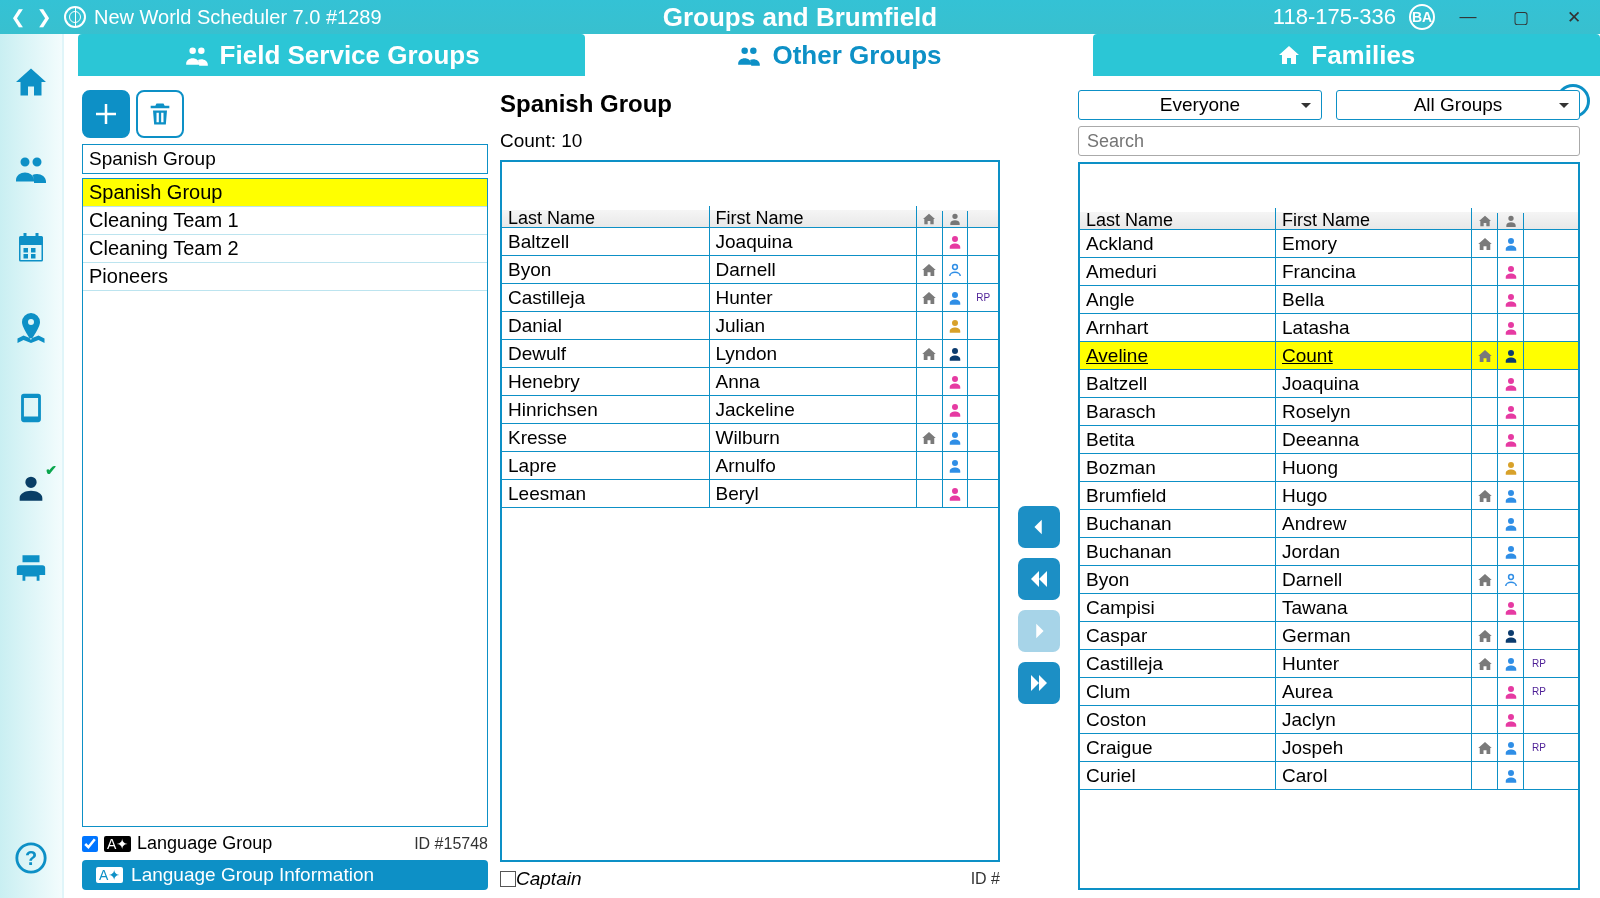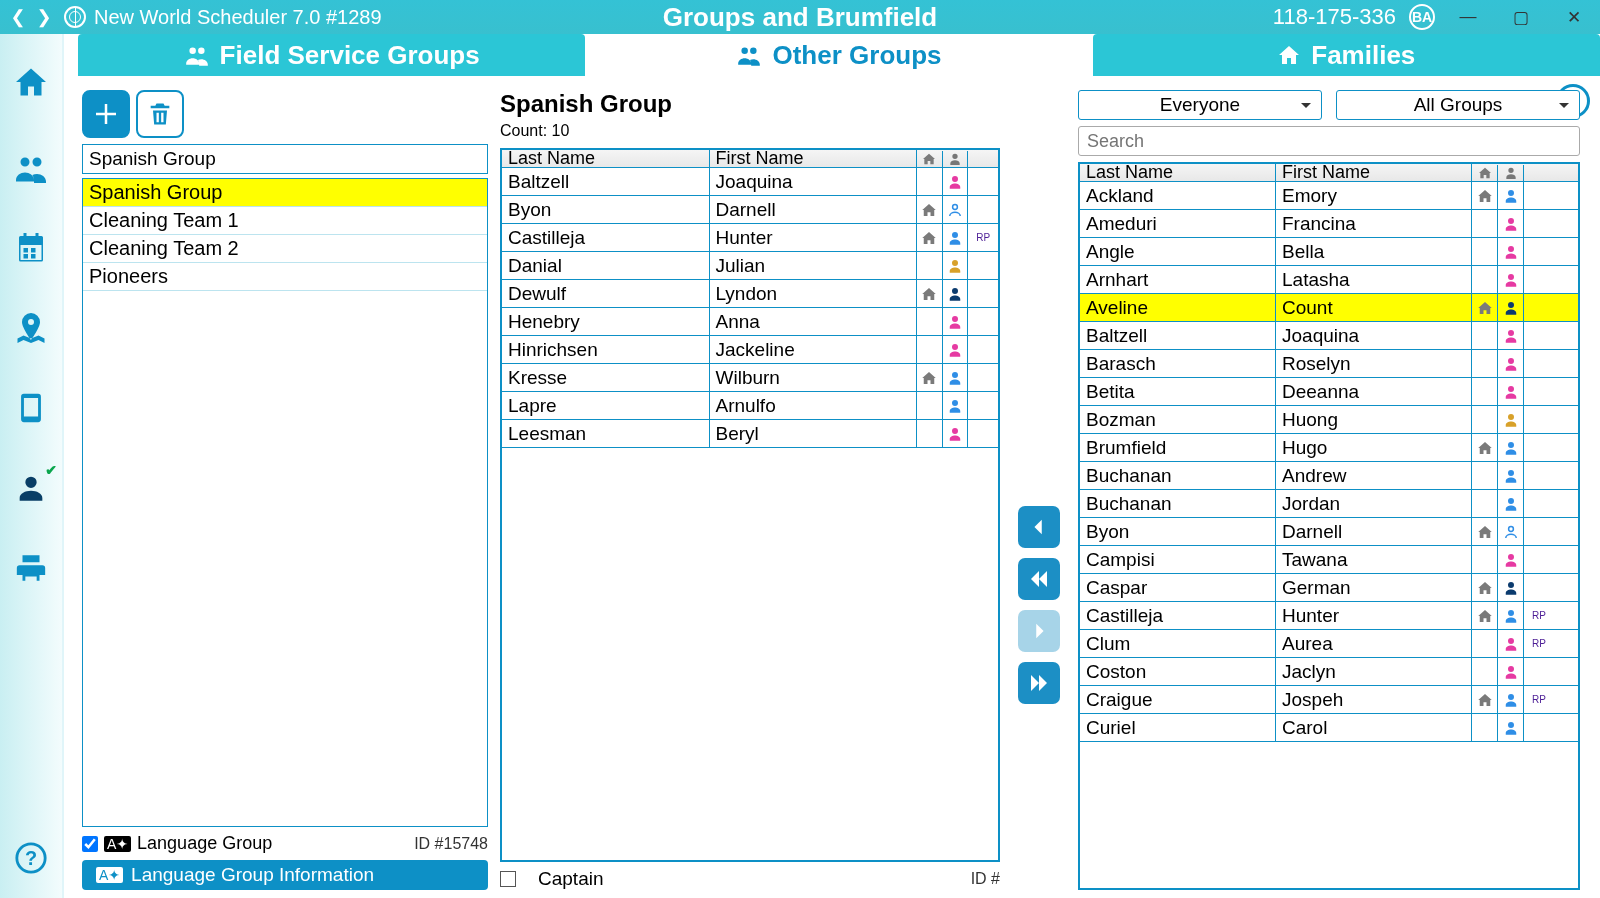--- a/index.html
+++ b/index.html
@@ -42,41 +42,41 @@
   .grp-item.sel{background:#ffff00;}
   .left-foot{display:flex;align-items:center;justify-content:space-between;margin-top:6px;font-size:18px;}
   .lang-check{display:flex;align-items:center;gap:6px;}
   .lang-check input{width:16px;height:16px;}
   .langchip{background:#000;color:#fff;font-size:14px;padding:0 3px;border-radius:2px;}
   .id-txt{font-size:16px;color:#333;}
   .lang-btn{margin-top:6px;background:#0d90c6;color:#fff;border:none;border-radius:4px;padding:4px 14px;font-size:19px;display:flex;align-items:center;gap:8px;cursor:pointer;}
   
   .mid{width:500px;}
   .grp-name{font-size:24px;font-weight:700;}
-  .grp-count{font-size:16px;margin-top:4px;}
+  .grp-count{font-size:19px;margin-top:12px;}
   .tbl{flex:1;border:2px solid #0d90c6;margin-top:8px;overflow:hidden;display:flex;flex-direction:column;}
-  .thead{display:flex;background:linear-gradient(#f5f5f5,#e8e8e8);border-bottom:1px solid #0d90c6;height:18px;align-items:center;font-size:18px;}
+  .thead{display:flex;background:linear-gradient(#f5f5f5,#e8e8e8);border-bottom:1px solid #0d90c6;height:18px;align-items:center;font-size:18px;margin-top:48px;}
   .th,.td{border-right:1px solid #0d90c6;padding:2px 6px;display:flex;align-items:center;}
   .th:last-child,.td:last-child{border-right:none;}
   .c-last{width:210px;}
   .c-first{width:210px;}
   .c-house{width:26px;justify-content:center;padding:0;color:#6f6f6f;}
   .c-person{width:26px;justify-content:center;padding:0;}
   .c-tag{width:30px;justify-content:center;padding:0;font-size:10px;color:#4c1d95;}
   .tbody{flex:1;overflow:auto;border-radius:10px;}
   .trow{display:flex;height:28px;border-bottom:1px solid #0d90c6;font-size:19px;align-items:stretch;}
-  .trow.sel{background:#ffff00;}
+  .trow.sel{background:#ffff00;text-decoration:underline;}
   .td{height:100%;}
   .p-pink svg{fill:#e63aa2;}
   .p-blue svg{fill:#2f8ee6;}
   .p-dark svg{fill:#0b3b6e;}
   .p-gold svg{fill:#d8a12a;}
   .p-outline svg{fill:none;stroke:#2f8ee6;stroke-width:2;}
   .mid-foot{display:flex;align-items:center;justify-content:space-between;margin-top:6px;font-size:19px;}
-  .captain{display:flex;align-items:center;gap:22px;}
+  .captain{display:flex;align-items:center;gap:0;font-style:italic;}
   .captain .cb{width:16px;height:16px;border:1.5px solid #555;}
   
   .transfer{display:flex;flex-direction:column;justify-content:center;gap:10px;padding:0 6px;margin-top:230px;}
   .tbtn{width:42px;height:42px;border-radius:7px;display:flex;align-items:center;justify-content:center;color:#fff;background:#1c8fc5;cursor:pointer;}
   .tbtn.disabled{background:#a7d4e8;cursor:default;}
   
   .right{flex:1;}
   .filter-row{display:flex;gap:14px;margin-bottom:6px;}
   .dd{flex:1;height:30px;border:1px solid #0d90c6;border-radius:3px;background:#fff;display:flex;align-items:center;justify-content:center;position:relative;font-size:19px;cursor:pointer;}
   .dd:after{content:"";position:absolute;right:10px;top:12px;border:5px solid transparent;border-top-color:#333;}

